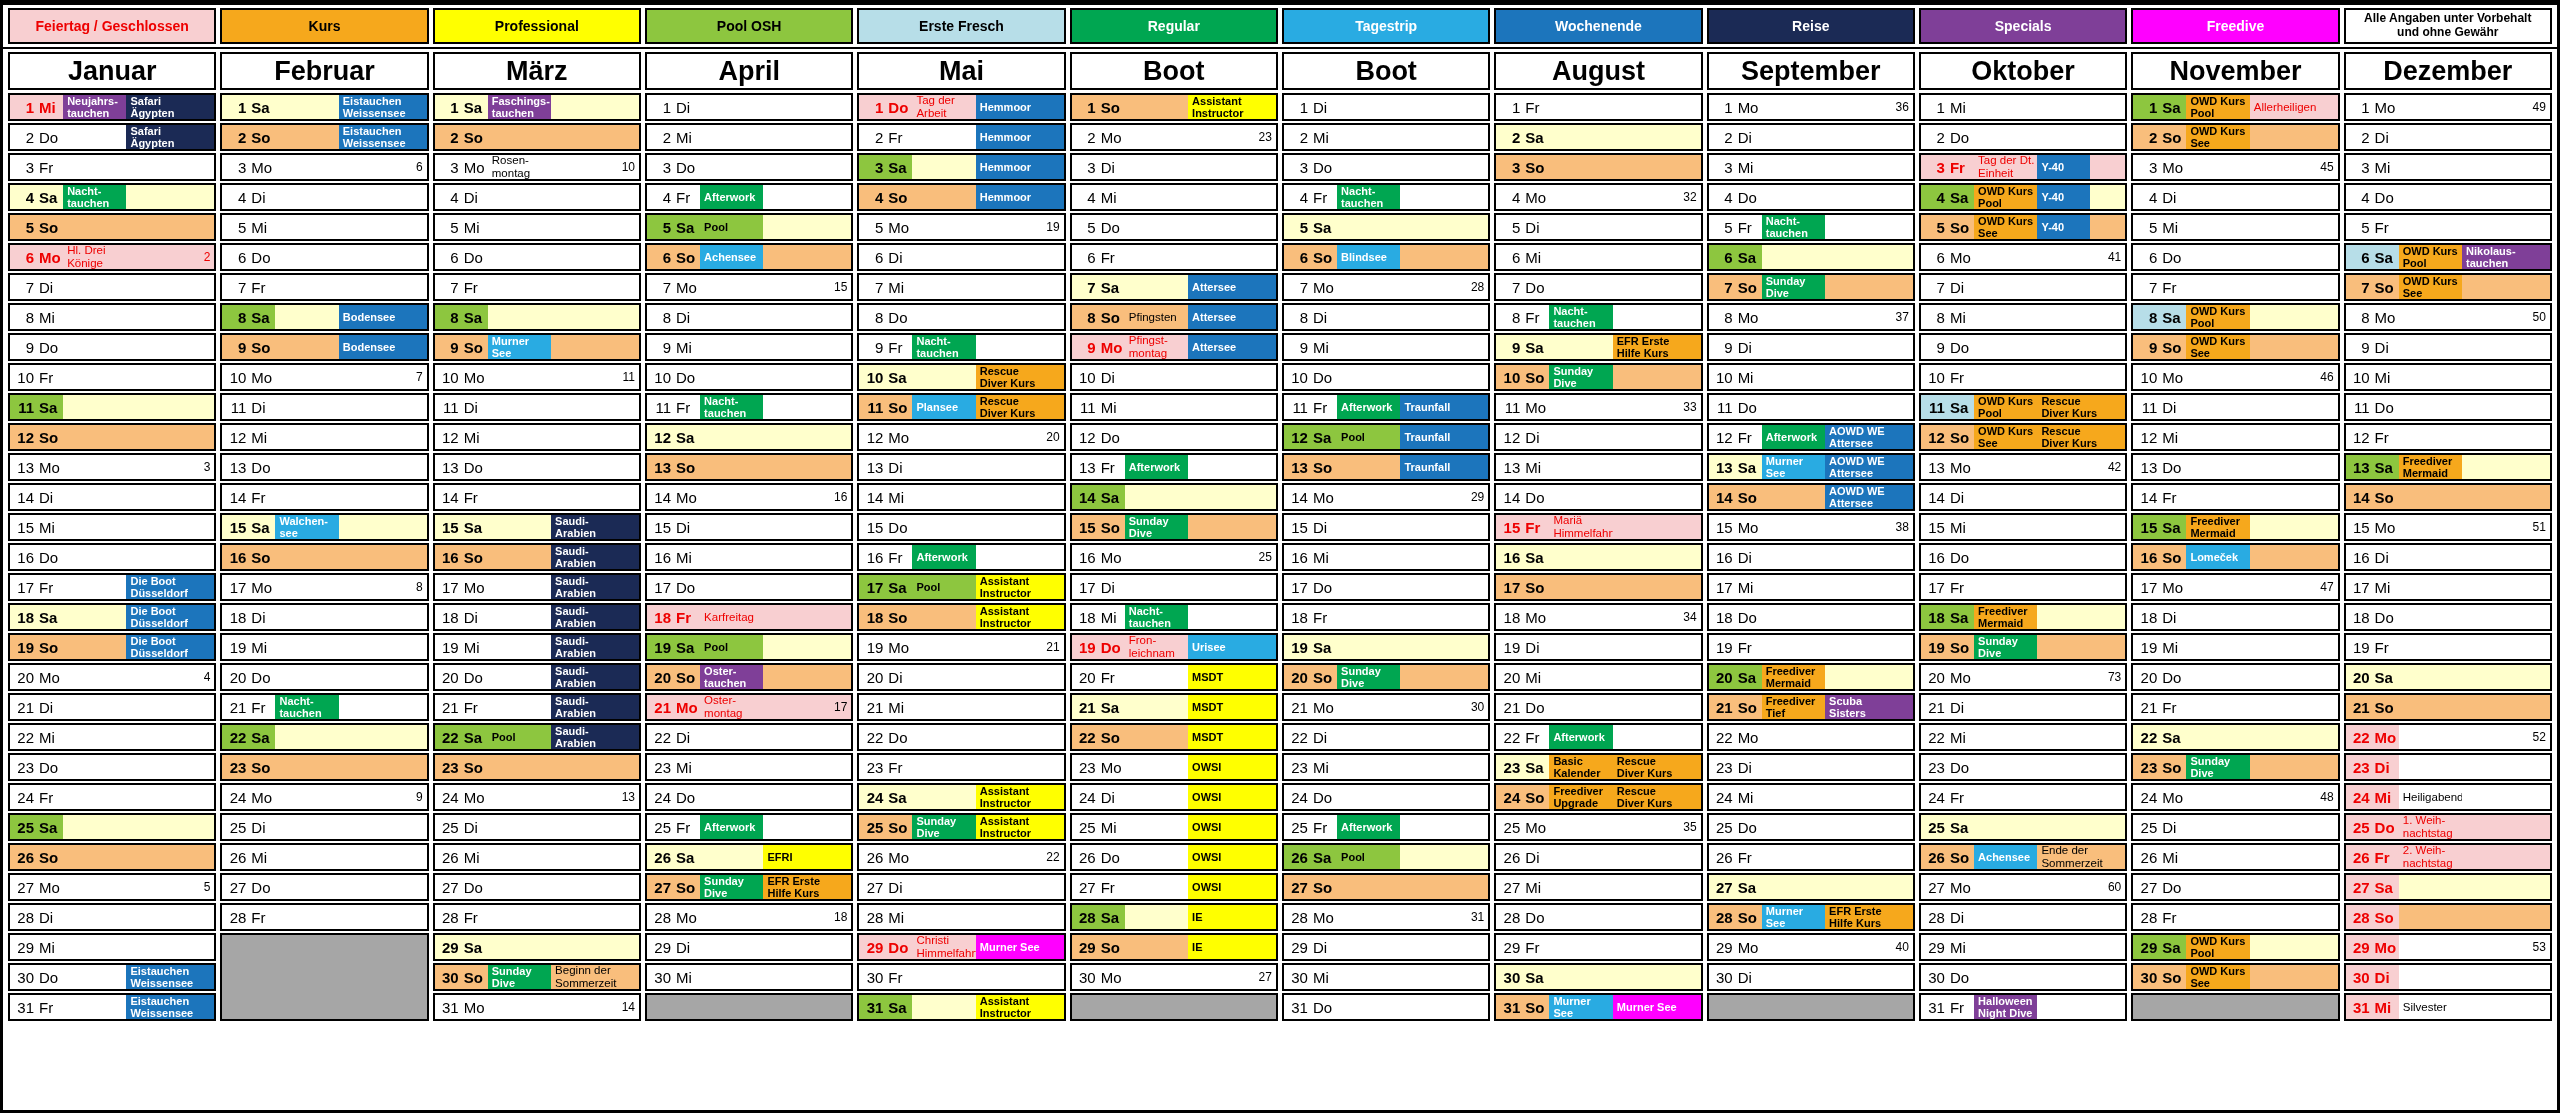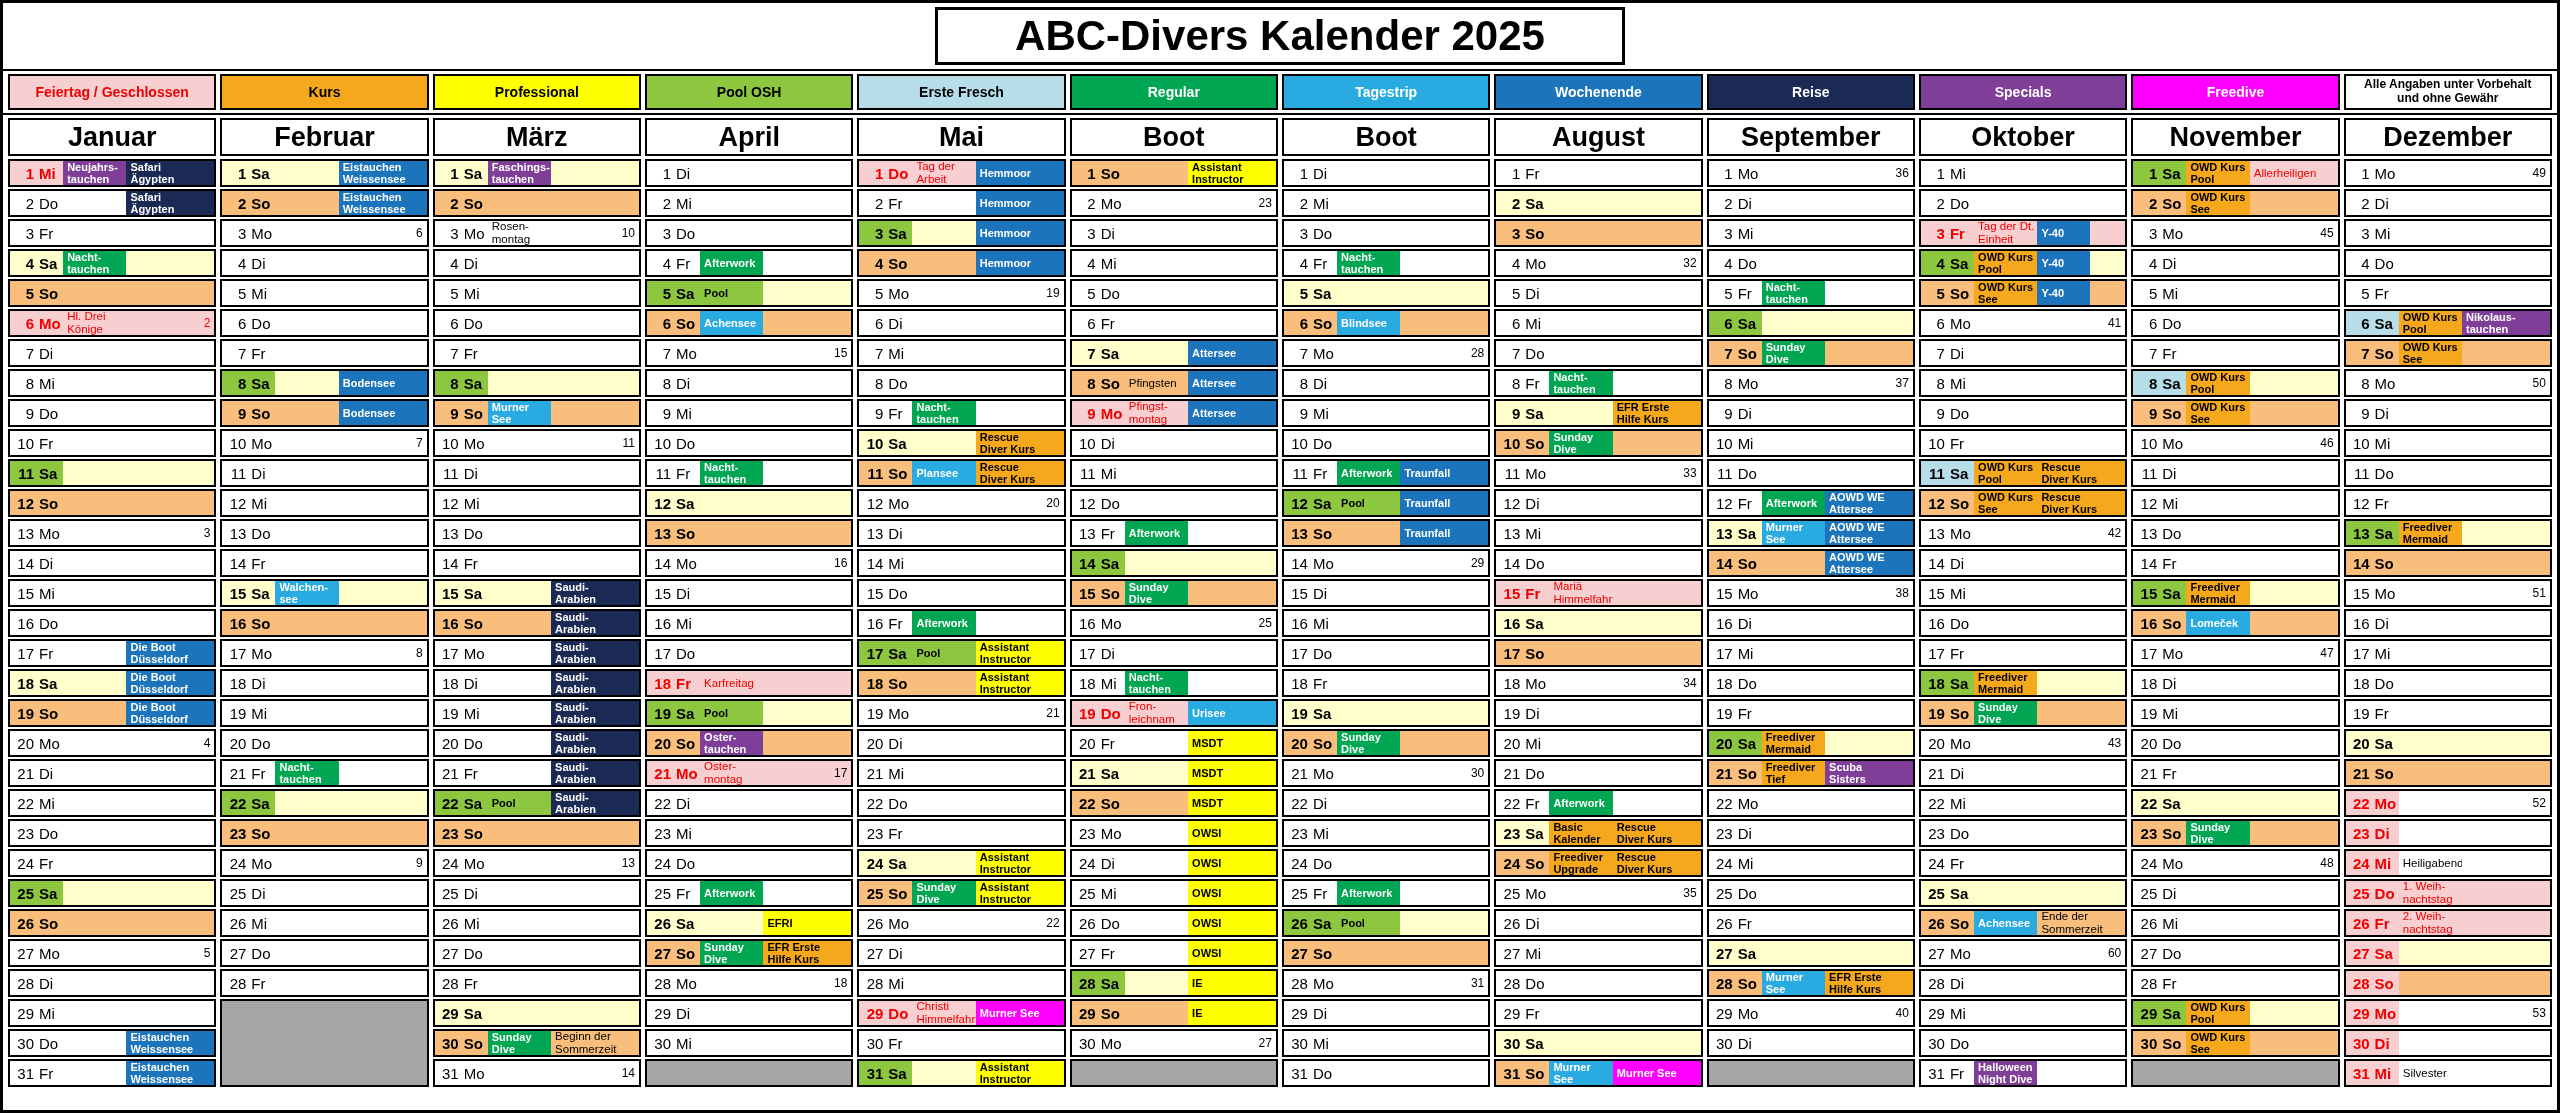--- a/index.html
+++ b/index.html
@@ -28,23 +28,20 @@
       padding:0 2px 0 4px;font-size:11px;font-weight:bold;line-height:1.12;
       white-space:pre-line;box-sizing:border-box;overflow:hidden;}
   .ev.plain{font-weight:normal;font-size:11.5px;}
   .wk{position:absolute;right:4px;top:50%;transform:translateY(-50%);font-size:12px;}
   .filler{margin-top:2px;border:2px solid #000;box-sizing:border-box;}
 </style>
 </head>
 <body>
 
 <div class="sheet">
-  <div class="titlebar">
-    <div class="titlebox">ABC-Divers Kalender 2025</div>
-  </div>
   <div class="legend" id="legend">
       <div class="lcell" style="background: rgb(248, 207, 209); color: rgb(238, 0, 0);">Feiertag / Geschlossen</div>
       <div class="lcell" style="background: rgb(246, 168, 28); color: rgb(0, 0, 0);">Kurs</div>
       <div class="lcell" style="background: rgb(255, 255, 0); color: rgb(0, 0, 0);">Professional</div>
       <div class="lcell" style="background: rgb(141, 198, 63); color: rgb(0, 0, 0);">Pool OSH</div>
       <div class="lcell" style="background: rgb(183, 222, 232); color: rgb(0, 0, 0);">Erste Fresch</div>
       <div class="lcell" style="background: rgb(0, 166, 81); color: rgb(255, 255, 255);">Regular</div>
       <div class="lcell" style="background: rgb(41, 171, 226); color: rgb(255, 255, 255);">Tagestrip</div>
       <div class="lcell" style="background: rgb(28, 117, 188); color: rgb(255, 255, 255);">Wochenende</div>
       <div class="lcell" style="background: rgb(27, 42, 85); color: rgb(255, 255, 255);">Reise</div>
@@ -2789,21 +2786,21 @@
           </div>
           <div class="rz"></div>
         </div>
         <div class="day-row" style="background: rgb(255, 255, 255);">
           <div class="dz" style="background: rgb(255, 255, 255);">
             <div class="dnum" style="color: rgb(0, 0, 0); font-weight: normal;">20</div>
             <div class="ddow" style="color: rgb(0, 0, 0); font-weight: normal;">Mo</div>
           </div>
           <div class="mz"></div>
           <div class="rz"></div>
-          <div class="wk" style="color: rgb(0, 0, 0);">43</div>
+          <div class="wk" style="color: rgb(0, 0, 0);">73</div>
         </div>
         <div class="day-row" style="background: rgb(255, 255, 255);">
           <div class="dz" style="background: rgb(255, 255, 255);">
             <div class="dnum" style="color: rgb(0, 0, 0); font-weight: normal;">21</div>
             <div class="ddow" style="color: rgb(0, 0, 0); font-weight: normal;">Di</div>
           </div>
           <div class="mz"></div>
           <div class="rz"></div>
         </div>
         <div class="day-row" style="background: rgb(255, 255, 255);">

